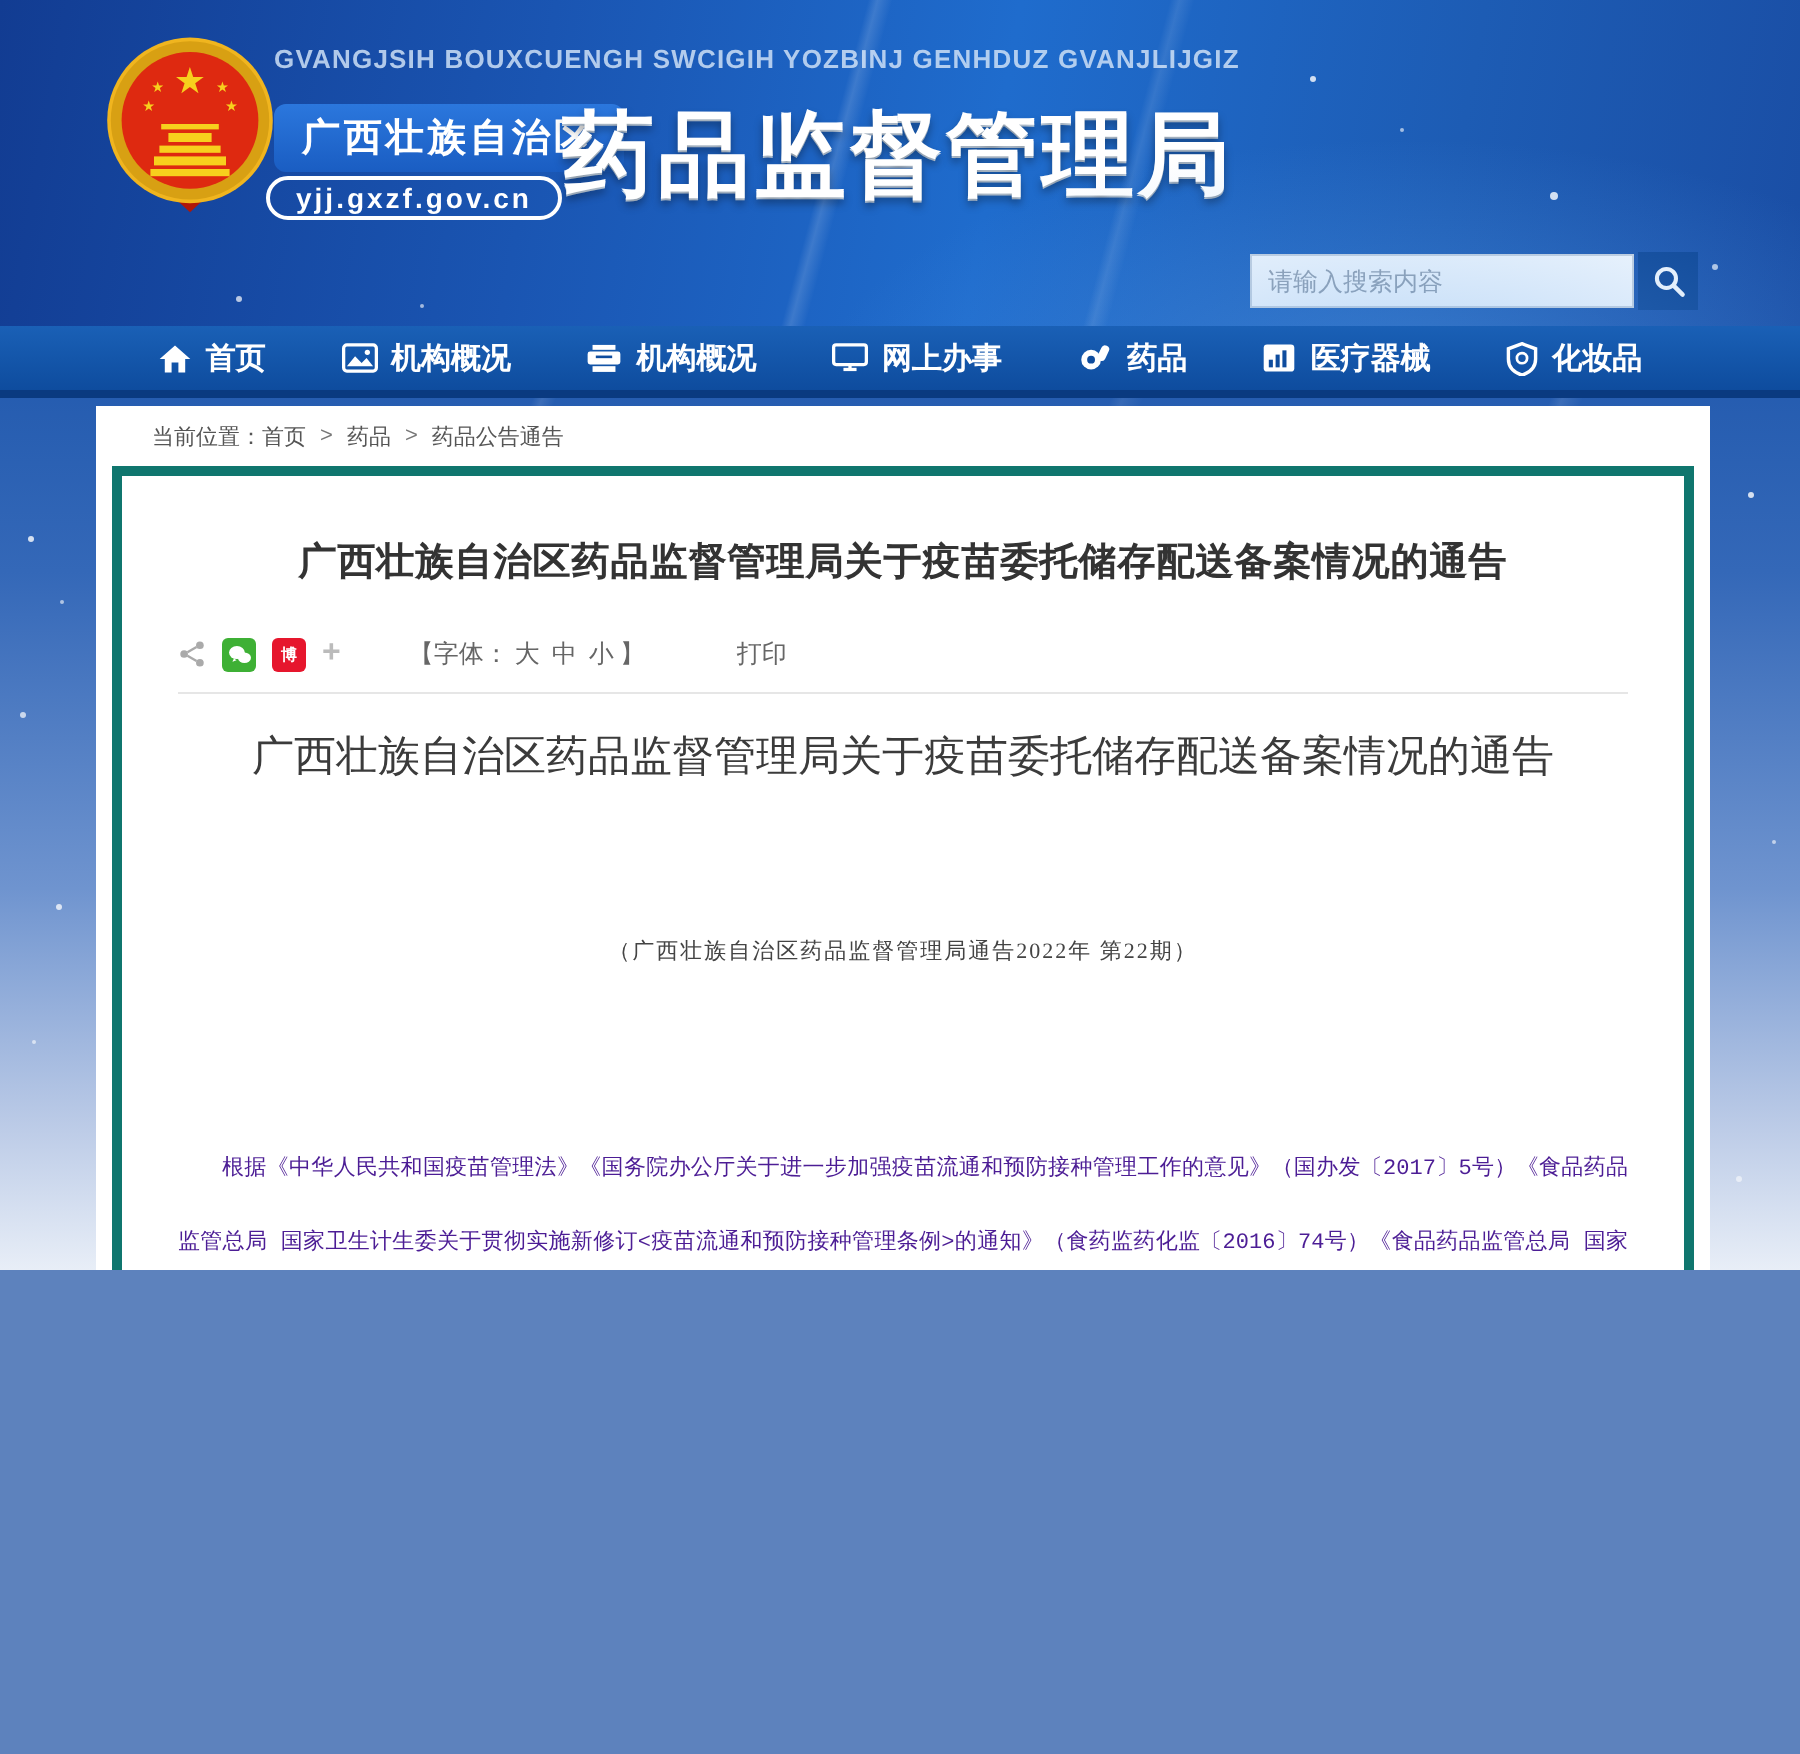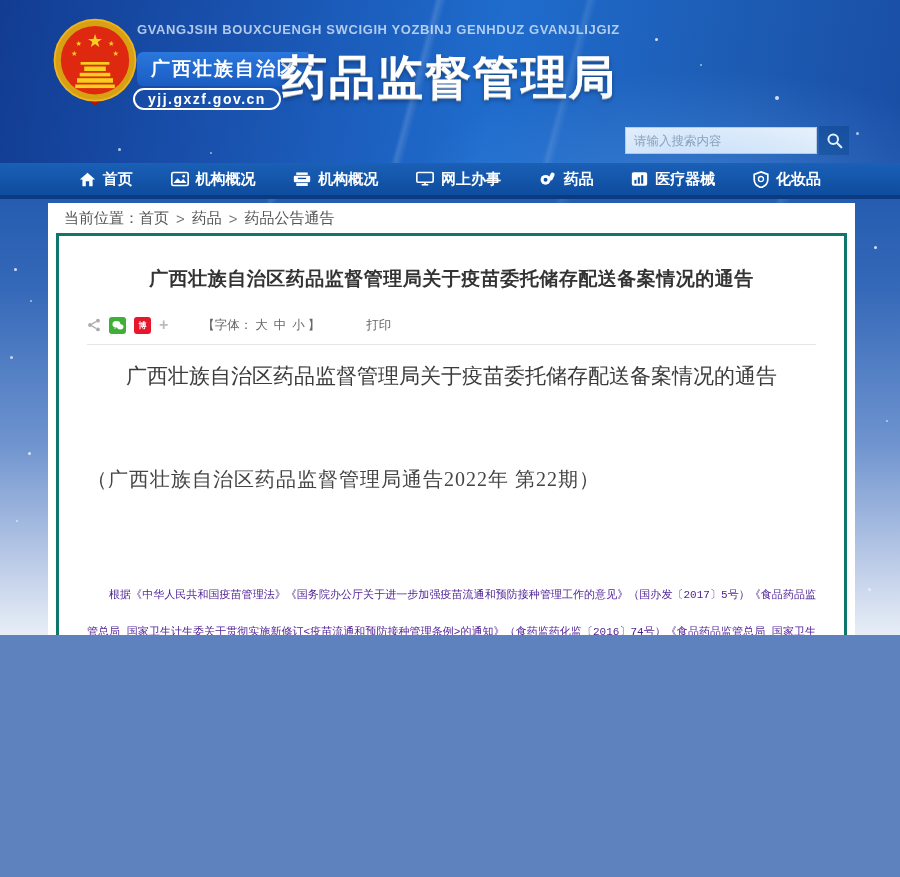--- a/index.html
+++ b/index.html
@@ -70,27 +70,27 @@
   .nav-item{
     display:flex; align-items:center; gap:7px; color:#fff; text-decoration:none;
     font-size:15px; font-weight:bold; white-space:nowrap; cursor:pointer;
   }
   .nicon{ display:flex; align-items:center; }
   
   .container{
     position:absolute; left:48px; top:203px; width:807px; height:674px; background:#fff;
   }
   .breadcrumb{
-    height:30px; display:flex; align-items:center; padding-left:16px;
-    font-size:15px; color:#555;
+    height:30px; display:flex; align-items:center; padding-left:28px;
+    font-size:11px; color:#555;
   }
   .breadcrumb a{ color:#555; text-decoration:none; cursor:pointer; }
   .crumb-sep{ margin:0 7px; color:#777; }
   .card{
-    margin:0 8px; height:636px; background:#fff; border:3px solid #0f766e;
+    margin:0 8px; height:636px; background:#fff; border:5px solid #0f766e;
     padding:0 28px; overflow:hidden;
   }
   .art-title{
     margin-top:30px; text-align:center; font-size:19px; font-weight:bold; color:#333;
     letter-spacing:0.5px;
   }
   .meta-row{
     margin-top:24px; display:flex; align-items:center; justify-content:space-between;
     font-size:12.5px; color:#999; padding-bottom:10px; border-bottom:1px solid #e6e6e6;
   }
@@ -101,22 +101,22 @@
   .wechat{ background:#3eb035; }
   .weibo{ background:#e6162d; color:#fff; font-size:8px; font-weight:bold; }
   .plus-ic{ color:#bbb; font-size:16px; font-weight:bold; cursor:pointer; }
   .font-ctl{ margin-left:26px; color:#666; white-space:nowrap; }
   .font-ctl a{ color:#666; text-decoration:none; margin:0 3px; cursor:pointer; }
   .print-btn{ margin-left:38px; color:#666; text-decoration:none; cursor:pointer; }
   .doc-title{
     margin-top:17px; text-align:center; font-size:21px; font-weight:400; color:#3b3b3b;
   }
   .doc-number{
-    margin-top:76px; font-family:"Liberation Serif","DejaVu Serif",serif;
-    font-size:20px; color:#444; letter-spacing:1px;
+    margin-top:76px; text-align:center; font-family:"Liberation Serif","DejaVu Serif",serif;
+    font-size:11px; color:#444; letter-spacing:1px;
   }
   .body-text{ margin-top:84px; }
   .body-text p{
     font-size:11px; color:#4c1d95; line-height:37px; text-indent:2em; text-align:justify;font-family:Liberation Mono, monospace;
   }
 </style>
 </head>
 <body>
 
 <div class="page">

